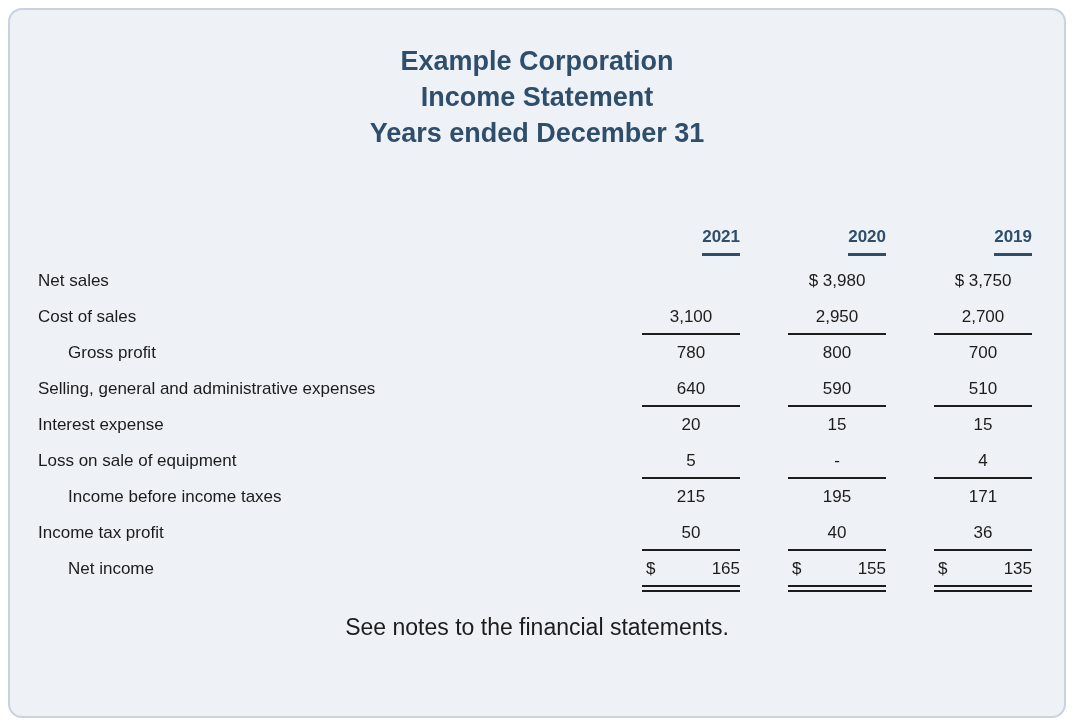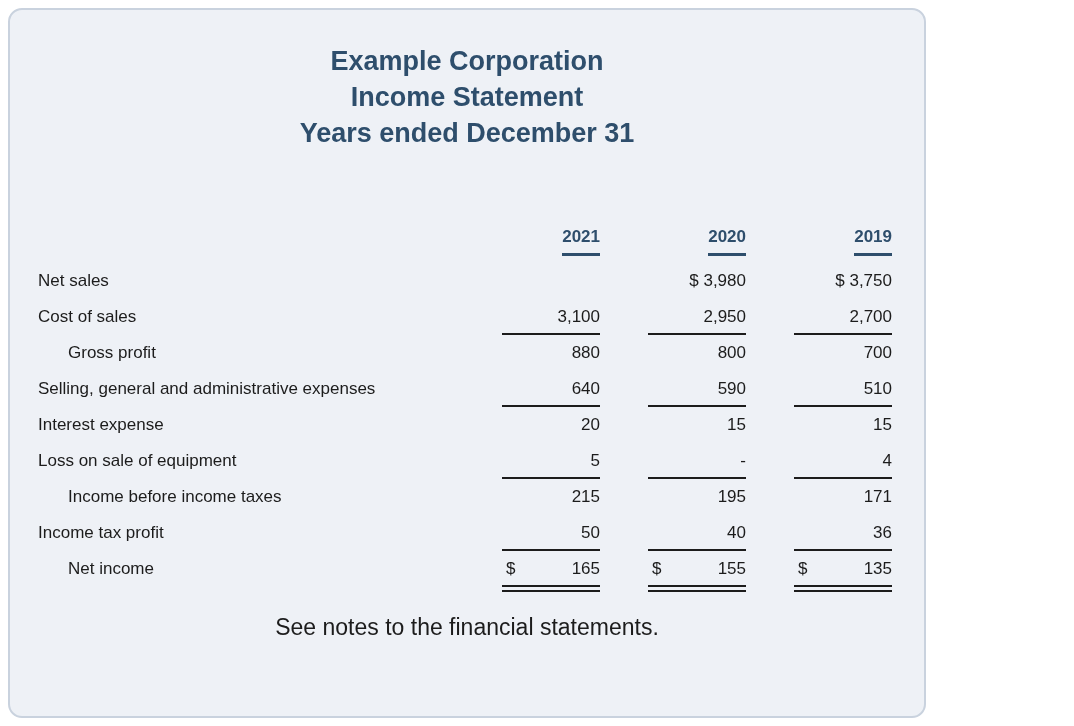--- a/index.html
+++ b/index.html
@@ -6,21 +6,21 @@
   html, body {
     width: 1074px; height: 726px;
     background: #ffffff;
     font-family: "Liberation Sans", sans-serif;
     position: relative;
     overflow: hidden;
   }
   .card {
     position: absolute;
     left: 8px; top: 8px;
-    width: 918px; height: 710px;
+    width: 1058px; height: 710px;
     background: #eef1f6;
     border: 2px solid #c9d2de;
     border-radius: 14px;
   }
   .title-block {
     margin-top: 33px;
     text-align: center;
     color: #2e4e6c;
     font-weight: 700;
     font-size: 27px;
@@ -31,21 +31,21 @@
     font-size: 17px;
     color: #1c1c1c;
   }
   .row { display: flex; height: 36px; line-height: 36px; }
   .head-row { height: 44px; align-items: flex-start; }
   .label { flex: 1; text-align: left; }
   .label.indent { padding-left: 30px; }
   .cell {
     width: 98px;
     margin-left: 48px;
-    text-align: right;
+    text-align: center;
     position: relative;
   }
   .head-cell { text-align: right; }
   .year {
     display: inline-block;
     color: #2e4e6c;
     font-weight: 700;
     line-height: 33px;
     border-bottom: 3px solid #2e4e6c;
   }
@@ -97,21 +97,21 @@
 
     <div class="row">
       <div class="label">Cost of sales</div>
       <div class="cell u">3,100</div>
       <div class="cell u">2,950</div>
       <div class="cell u">2,700</div>
     </div>
 
     <div class="row">
       <div class="label indent">Gross profit</div>
-      <div class="cell">880</div>
+      <div class="cell">780</div>
       <div class="cell">800</div>
       <div class="cell">700</div>
     </div>
 
     <div class="row">
       <div class="label">Selling, general and administrative expenses</div>
       <div class="cell u">640</div>
       <div class="cell u">590</div>
       <div class="cell u">510</div>
     </div>

